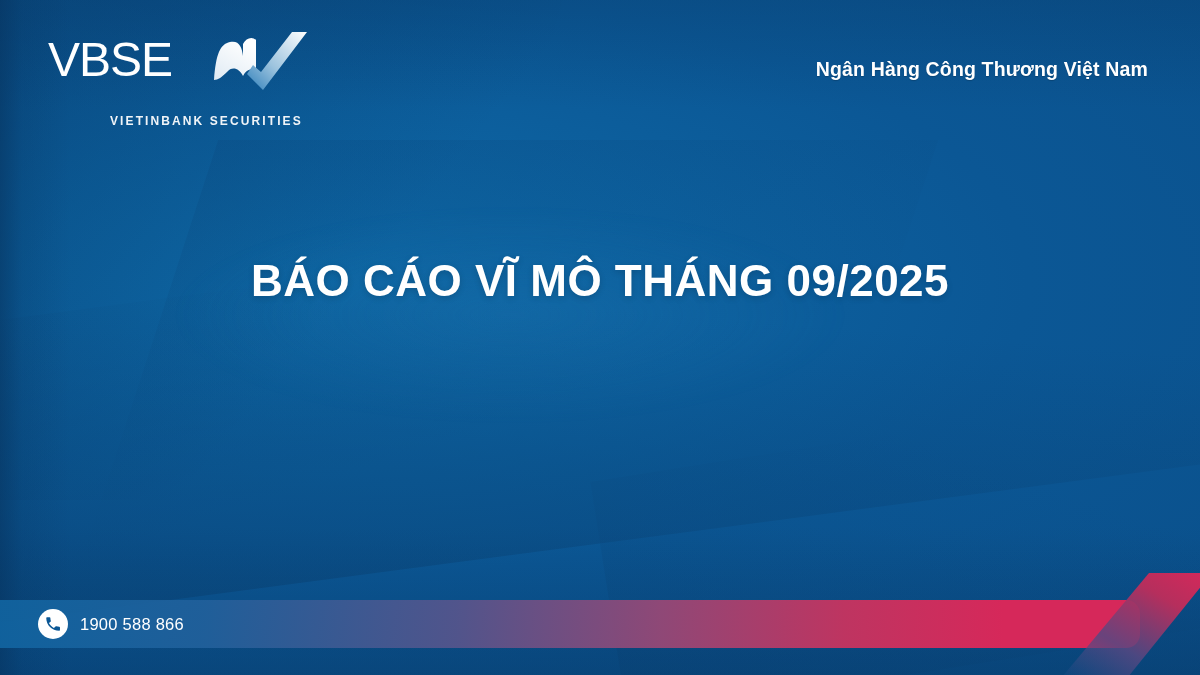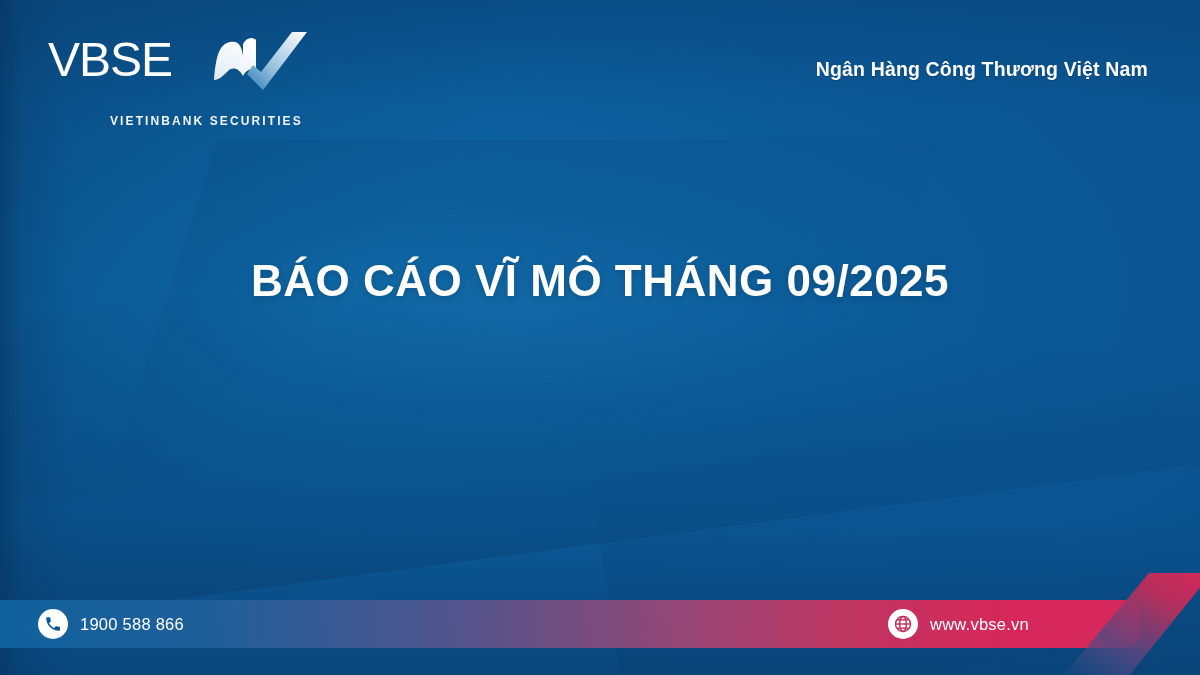--- a/index.html
+++ b/index.html
@@ -249,26 +249,14 @@
 
   <div class="footer-item footer-phone">
     <span class="ic ic-phone">
       <svg width="18" height="18" viewBox="0 0 24 24" fill="#0b5795" xmlns="http://www.w3.org/2000/svg">
         <path d="M6.6 10.8c1.4 2.8 3.8 5.2 6.6 6.6l2.2-2.2c.3-.3.7-.4 1.1-.3 1.2.4 2.5.6 3.8.6.6 0 1 .4 1 1V20c0 .6-.4 1-1 1C10.6 21 3 13.4 3 4c0-.6.4-1 1-1h3.5c.6 0 1 .4 1 1 0 1.3.2 2.6.6 3.8.1.4 0 .8-.3 1.1l-2.2 1.9z"></path>
       </svg>
     </span>
     <span class="footer-label">1900 588 866</span>
   </div>
 
-  <div class="footer-item footer-web">
-    <span class="ic ic-web">
-      <svg width="20" height="20" viewBox="0 0 24 24" fill="none" stroke="#c03058" stroke-width="1.7" xmlns="http://www.w3.org/2000/svg">
-        <circle cx="12" cy="12" r="9"></circle>
-        <ellipse cx="12" cy="12" rx="4" ry="9"></ellipse>
-        <line x1="3" y1="12" x2="21" y2="12"></line>
-        <line x1="4.6" y1="7" x2="19.4" y2="7"></line>
-        <line x1="4.6" y1="17" x2="19.4" y2="17"></line>
-      </svg>
-    </span>
-    <span class="footer-label">www.vbse.vn</span>
-  </div>
 
 </div>
 
 </body></html>

